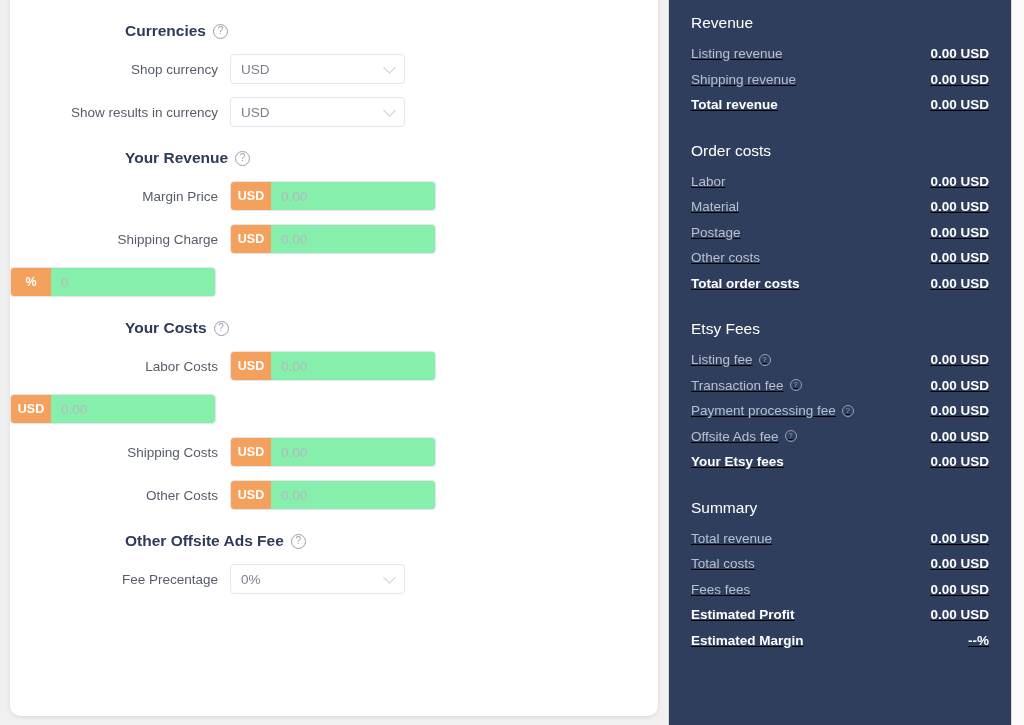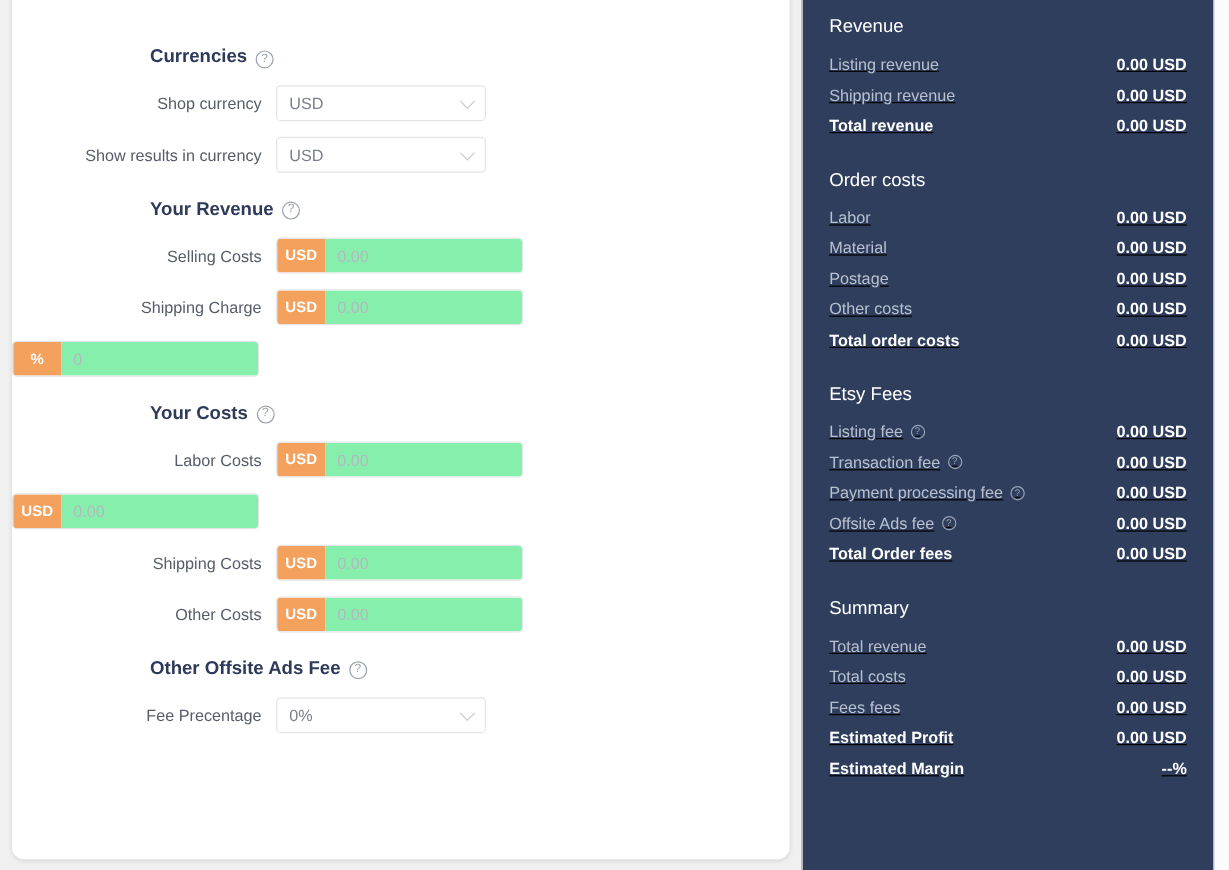--- a/index.html
+++ b/index.html
@@ -39,21 +39,21 @@
     display: flex;
     align-items: center;
     gap: 7px;
     font-size: 15.5px;
     font-weight: bold;
     color: #2e3a59;
     padding-left: 115px;
     margin-bottom: 14px;
     margin-top: 22px;
   }
-  .section:first-child .section-heading { margin-top: 25px; align-items: flex-end; }
+  .section:first-child .section-heading { margin-top: 8px; }
 
   .help-icon {
     display: inline-flex;
     align-items: center;
     justify-content: center;
     width: 15px;
     height: 15px;
     border-radius: 50%;
     border: 1px solid #9aa0ae;
     color: #9aa0ae;
@@ -234,21 +234,21 @@
             <span class="chevron-down"></span>
           </div>
         </div>
       </div>
       <div class="section">
         <div class="section-heading">
           <span>Your Revenue</span>
           <span class="help-icon">?</span>
         </div>
         <div class="field-row">
-          <div class="field-label">Selling Costs</div>
+          <div class="field-label">Margin Price</div>
           <div class="input-group">
             <span class="input-prefix">USD</span>
             <input type="text" class="input-field" placeholder="0.00" style="">
           </div>
         </div>
         <div class="field-row">
           <div class="field-label">Shipping Charge</div>
           <div class="input-group">
             <span class="input-prefix">USD</span>
             <input type="text" class="input-field" placeholder="0.00" style="">
@@ -390,21 +390,21 @@
       </div>
       <div class="panel-row">
         <div class="row-label">
           <span>Offsite Ads fee</span>
           <span class="help-icon small">?</span>
         </div>
         <div class="row-value">0.00 USD</div>
       </div>
       <div class="panel-row total">
         <div class="row-label">
-          <span>Total Order fees</span>
+          <span>Your Etsy fees</span>
         </div>
         <div class="row-value">0.00 USD</div>
       </div>
     </div>
     <div class="panel-section">
       <div class="panel-heading">Summary</div>
       <div class="panel-row">
         <div class="row-label">
           <span>Total revenue</span>
         </div>

